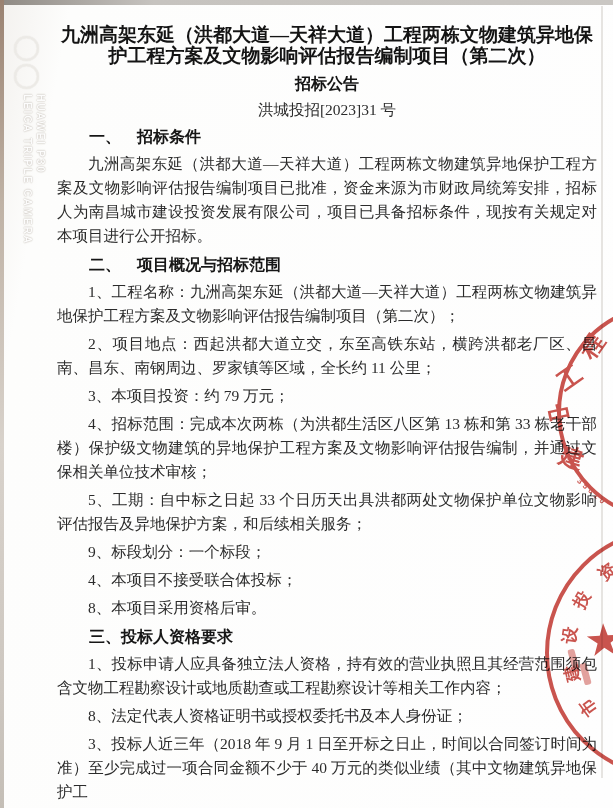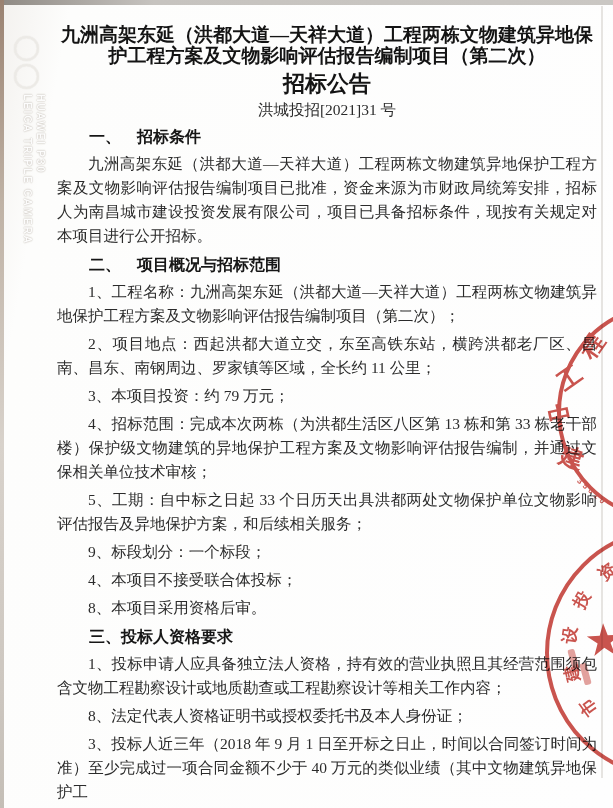--- a/index.html
+++ b/index.html
@@ -21,21 +21,21 @@
   .wm-text{position:absolute;left:47px;top:94px;transform:rotate(90deg);transform-origin:0 0;
     font-family:"Liberation Sans",sans-serif;font-weight:bold;font-size:10.5px;
     letter-spacing:1.6px;line-height:13px;white-space:nowrap;
     color:rgba(255,255,255,0.95);
     text-shadow:0 0 2px #c7c1b9,0 0 1px #beb8af;}
 
   
   .content{position:absolute;left:57px;right:16px;top:24px;}
   .title{font-size:19px;font-weight:bold;line-height:21px;text-align:center;
     margin:0 0 2px 0;color:#141414;}
-  .announcement{font-size:22px;font-weight:bold;line-height:28px;text-align:center;
+  .announcement{font-size:16px;font-weight:bold;line-height:28px;text-align:center;
     margin:4px 0 2px 0;color:#141414;}
   .docno{font-size:15.5px;line-height:20px;text-align:center;margin:2px 0 4px 0;}
   .sec-heading{font-size:16px;font-weight:bold;line-height:24px;margin:5px 0 3px 0;
     color:#161616;text-indent:2em;}
   .para{font-size:15.5px;line-height:24px;margin:0 0 4px 0;text-indent:2em;
     text-align:justify;}
 
   
   .seal{position:absolute;border-radius:50%;mix-blend-mode:multiply;opacity:0.9;
     filter:blur(0.3px);}
@@ -78,21 +78,21 @@
     <div class="lens-circle"></div>
   </div>
   <div class="wm-text">
     <div>HUAWEI P30</div>
     <div>LEICA TRIPLE CAMERA</div>
   </div>
 
   <div class="content">
     <h1 class="title">九洲高架东延（洪都大道—天祥大道）工程两栋文物建筑异地保护工程方案及文物影响评估报告编制项目（第二次）</h1>
     <h2 class="announcement">招标公告</h2>
-    <div class="docno">洪城投招[2021]31 号</div>
+    <div class="docno">洪城投招[2023]31 号</div>
 
     <div class="sec-heading">一、　招标条件</div>
     <div>
         <p class="para">九洲高架东延（洪都大道—天祥大道）工程两栋文物建筑异地保护工程方案及文物影响评估报告编制项目已批准，资金来源为市财政局统筹安排，招标人为南昌城市建设投资发展有限公司，项目已具备招标条件，现按有关规定对本项目进行公开招标。</p>
       </div>
 
     <div class="sec-heading">二、　项目概况与招标范围</div>
     <div>
         <p class="para">1、工程名称：九洲高架东延（洪都大道—天祥大道）工程两栋文物建筑异地保护工程方案及文物影响评估报告编制项目（第二次）；</p>
         <p class="para">2、项目地点：西起洪都大道立交，东至高铁东站，横跨洪都老厂区、昌南、昌东、南钢周边、罗家镇等区域，全长约 11 公里；</p>

